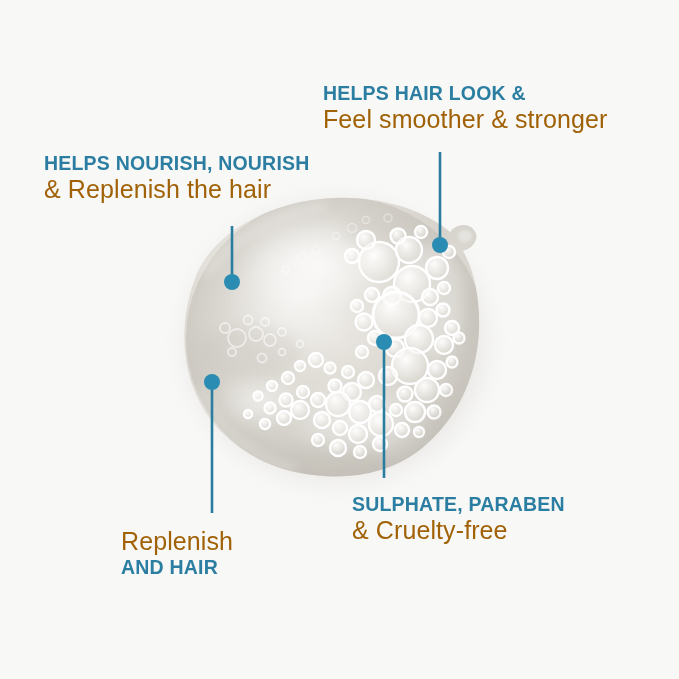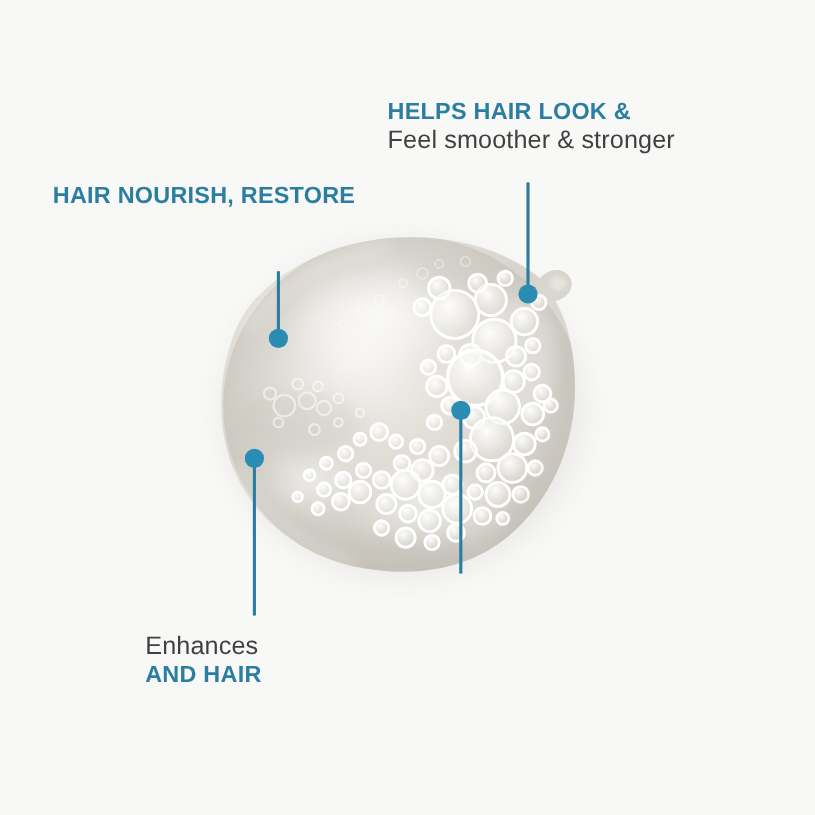--- a/index.html
+++ b/index.html
@@ -36,23 +36,23 @@
   }
   .callout .strong {
     font-weight: bold;
     font-size: 19.5px;
     letter-spacing: 0.2px;
     color: #2b7ea1;
     display: block;
   }
   .callout .light {
     font-weight: normal;
-    font-size: 21px;
+    font-size: 25px;
     letter-spacing: 0.1px;
-    color: #404040;
+    color: #a16207;
     display: block;
   }
   #callout-look {
     left: 323px;
     top: 82px;
   }
   #callout-nourish {
     left: 44px;
     top: 152px;
   }
@@ -277,22 +277,27 @@
       <circle cx="212" cy="382" r="8" fill="#2b8cb3"></circle>
     </g>
   </svg>
 
   <div class="callout" id="callout-look">
     <span class="strong">HELPS HAIR LOOK &amp;</span>
     <span class="light">Feel smoother &amp; stronger</span>
   </div>
 
   <div class="callout" id="callout-nourish">
-    <span class="strong">HAIR NOURISH, RESTORE</span>
+    <span class="strong">HELPS NOURISH, NOURISH</span>
+    <span class="light">&amp; Replenish the hair</span>
   </div>
 
+  <div class="callout" id="callout-sulphate">
+    <span class="strong">SULPHATE, PARABEN</span>
+    <span class="light">&amp; Cruelty-free</span>
+  </div>
 
   <div class="callout" id="callout-manage">
-    <span class="light">Enhances</span>
+    <span class="light">Replenish</span>
     <span class="strong">AND HAIR</span>
   </div>
 
 </div>
 
 </body></html>

